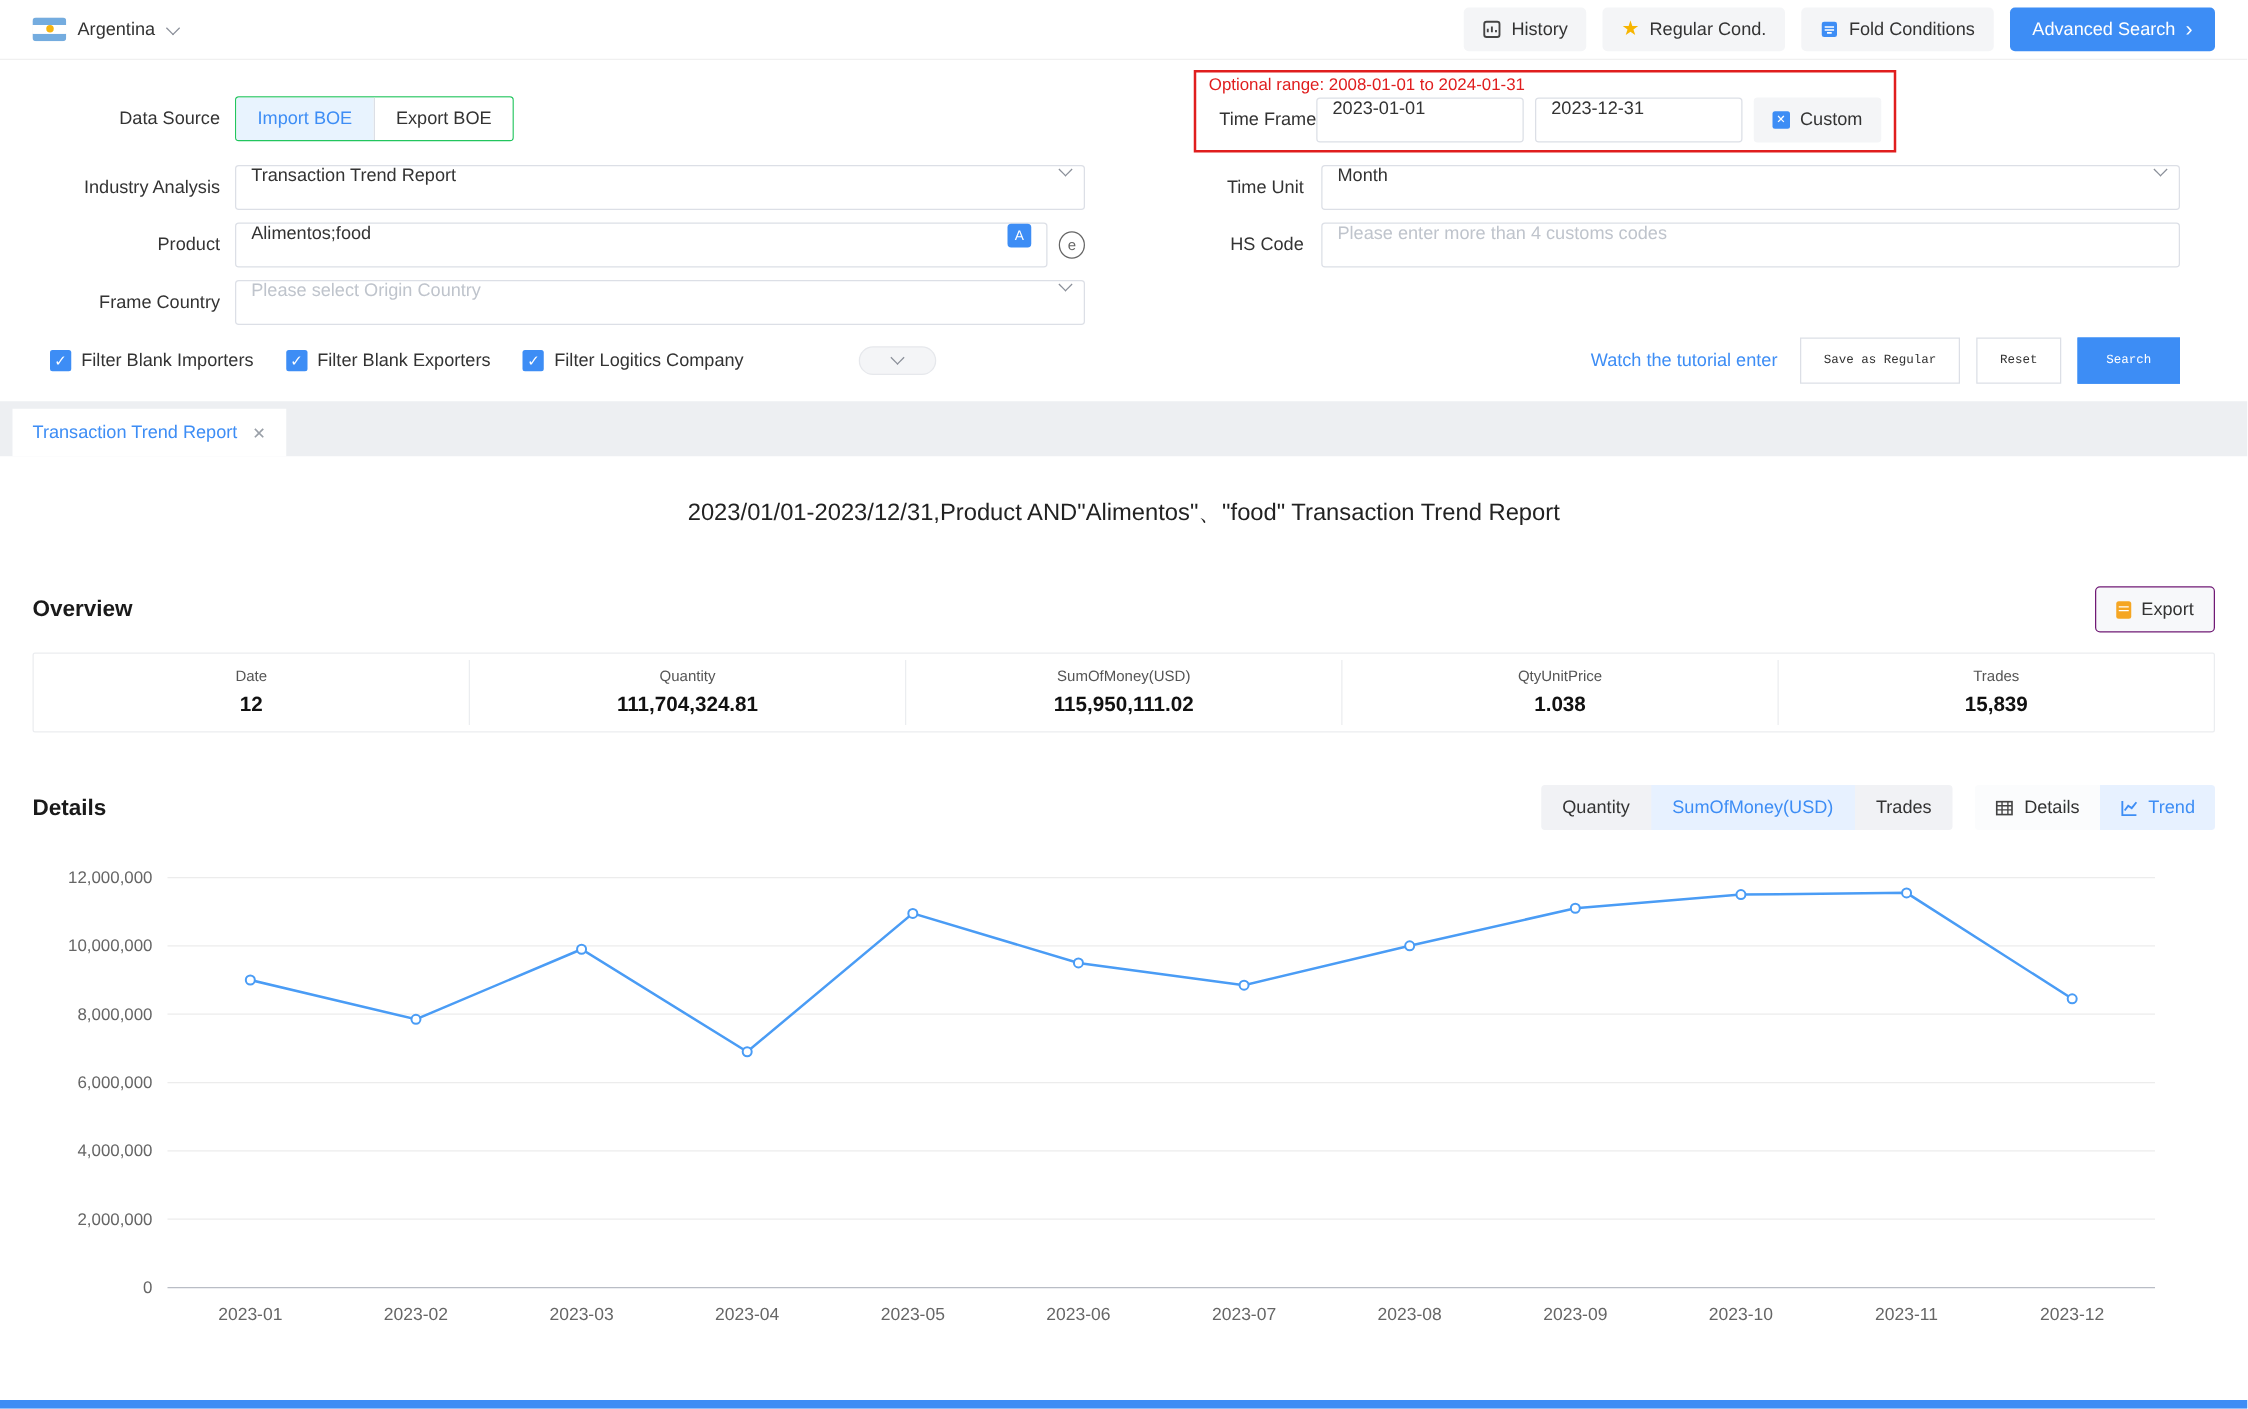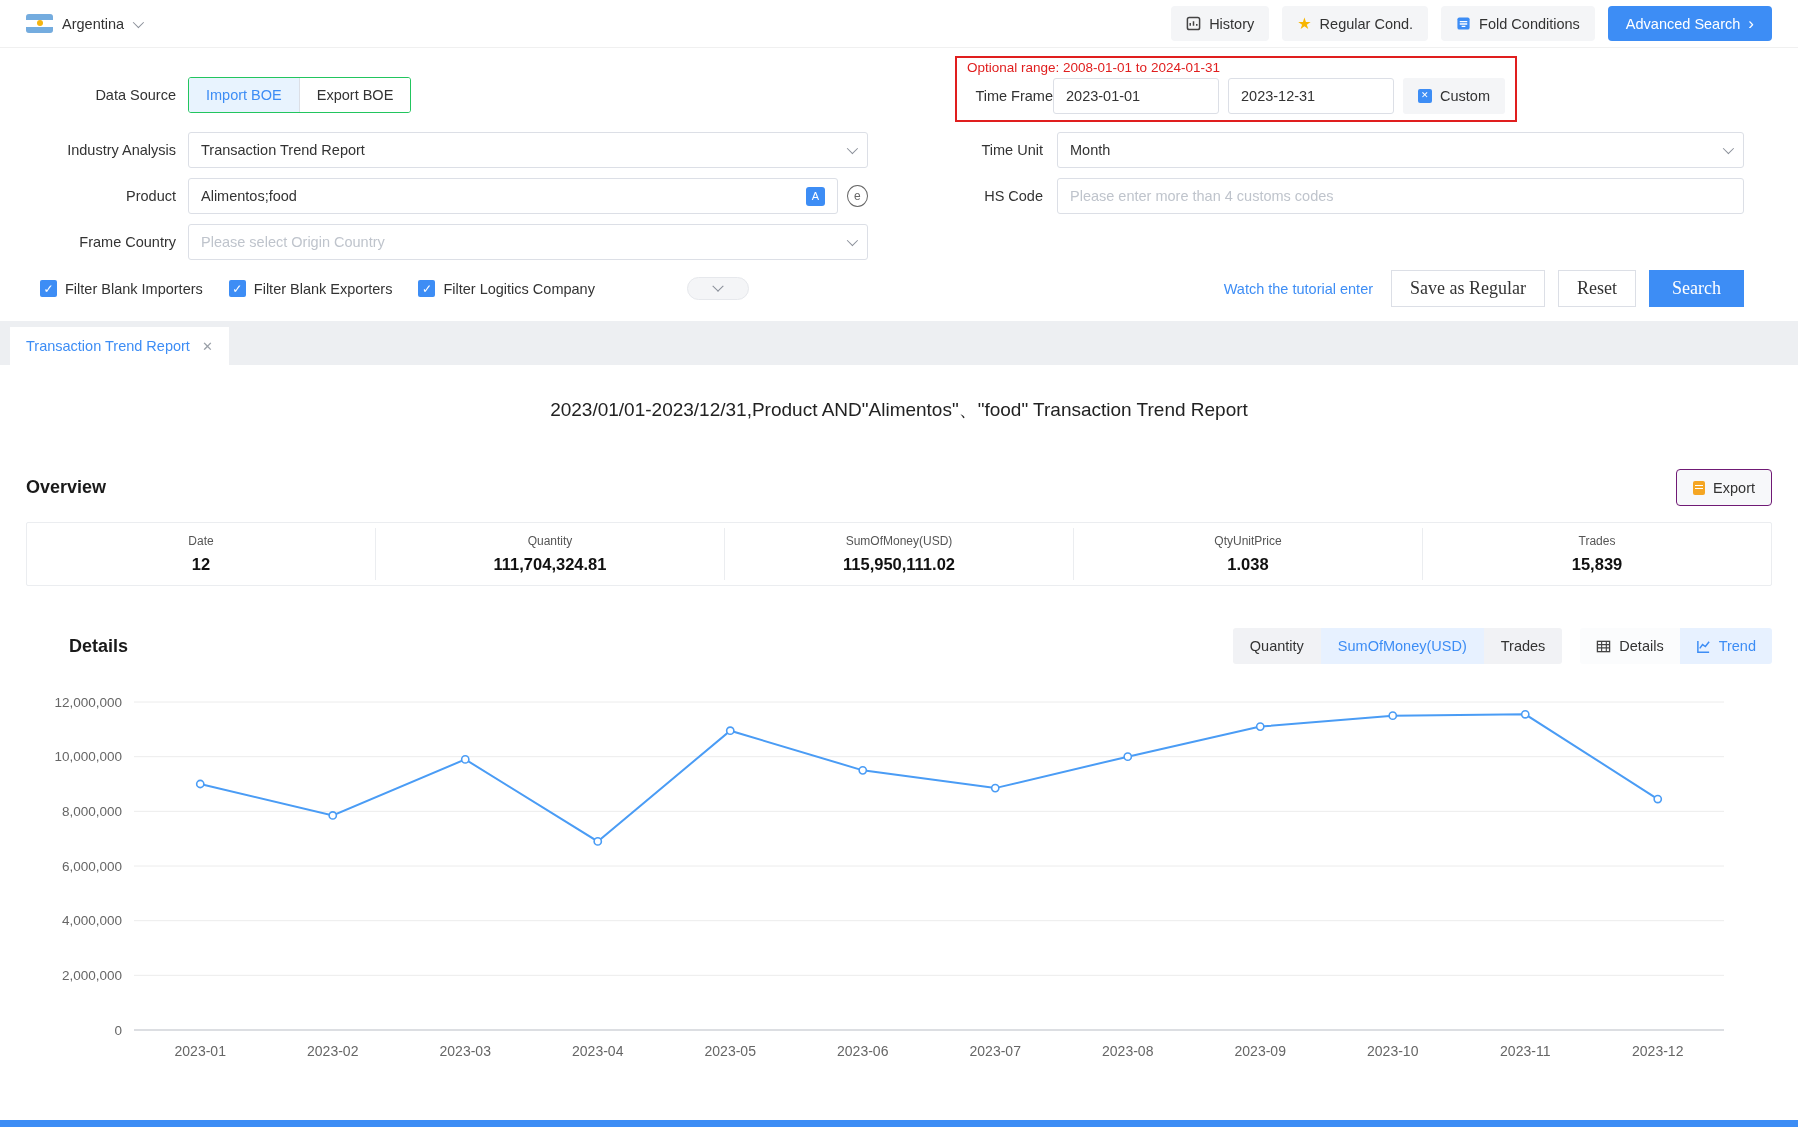--- a/index.html
+++ b/index.html
@@ -29,21 +29,21 @@
   .star { color:#f7b500; font-size:16px; line-height:1; }
   .micon { width:15px; height:15px; display:inline-block; }
   
   .filter-form { padding:8px 26px 12px; }
   .frow { display:flex; align-items:center; margin-bottom:10px; }
   .fleft { display:flex; align-items:center; width:842px; flex-shrink:0; }
   .fright { display:flex; align-items:center; flex:1; padding-right:28px; }
   .flabel { width:150px; text-align:right; margin-right:12px; color:#333; flex-shrink:0; }
   .flabel-r { width:175px; text-align:right; margin-right:14px; color:#333; flex-shrink:0; }
   .field { height:36px; border:1px solid #dcdfe6; border-radius:3px; background:#fff;
-           display:flex; align-items:center; padding:0 12px; font-size:14.5px; }
+           display:flex; align-items:flex-start; padding:0 12px; font-size:14.5px; }
   .wide { width:680px; }
   .grow { flex:1; }
   .selectlike { justify-content:space-between; cursor:pointer; }
   .placeholder { color:#bfc4cc; }
   input.txt { border:none; outline:none; flex:1; font-size:14.5px; font-family:inherit; color:#333; background:transparent; }
   input.txt::placeholder { color:#bfc4cc; }
   
   .toggle { display:flex; border:1px solid #22c55e; border-radius:3px; overflow:hidden; }
   .toggle .opt { height:34px; display:flex; align-items:center; padding:0 17px; cursor:pointer; background:#fff; }
   .toggle .opt.active { background:#e8f3fe; color:#3d8df5; }
@@ -71,21 +71,21 @@
   .checks { display:flex; align-items:center; gap:26px; margin-left:14px; }
   .check { display:flex; align-items:center; gap:8px; cursor:pointer; }
   .cbox { width:17px; height:17px; background:#3d8df5; border-radius:2px; color:#fff; font-size:12px;
           display:flex; align-items:center; justify-content:center; }
   .expand-pill { width:62px; height:23px; background:#f4f5f7; border:1px solid #e6e8ec; border-radius:12px;
                  display:flex; align-items:center; justify-content:center; margin-left:92px; cursor:pointer; }
   .expand-pill .chev { transform:rotate(45deg) translate(-2px,-2px); }
   .actions { margin-left:auto; display:flex; align-items:center; gap:13px; padding-right:28px; }
   .link { color:#3d8df5; cursor:pointer; margin-right:5px; }
   .btn { height:37px; border:1px solid #dcdfe6; background:#fff; border-radius:0; padding:0 18px;
-         font-size:18px; color:#333; cursor:pointer; font-family:Liberation Serif, serif; }
+         font-size:10px; color:#333; cursor:pointer; font-family:Liberation Mono, monospace; }
   .btn.blue { background:#3d8df5; border-color:#3d8df5; color:#fff; padding:0 22px; }
   
   .tabstrip { background:#edeff2; height:44px; display:flex; align-items:flex-end; padding-left:10px; }
   .tab { background:#fff; color:#3d8df5; height:38px; display:flex; align-items:center; gap:12px;
          padding:0 16px; font-size:14.5px; cursor:pointer; }
   .tab .x { color:#9aa0a8; font-size:13px; cursor:pointer; }
   
   .report-title { text-align:center; font-size:19px; font-weight:500; color:#222; margin-top:32px; }
   .section-row { display:flex; align-items:center; padding:0 26px; }
   .overview-row { margin-top:46px; }
@@ -94,21 +94,21 @@
                 background:#f7f8fa; border:1px solid #701a75; border-radius:4px; padding:0 16px;
                 font-size:14.5px; color:#333; cursor:pointer; font-family:inherit; }
   .doc-icon { width:12px; height:14px; background:#f5a623; border-radius:2px; position:relative; }
   .doc-icon::after { content:""; position:absolute; left:2px; top:4px; width:8px; height:1.5px;
                      background:#fff; box-shadow:0 3px 0 #fff; }
   .stats { margin:16px 26px 0; border:1px solid #ebedf0; border-radius:2px; display:flex; align-items:center; height:64px; }
   .stat { flex:1; text-align:center; padding:6px 0; }
   .stat + .stat { border-left:1px solid #ebedf0; }
   .stat-label { font-size:12px; color:#555; }
   .stat-value { font-size:16.5px; font-weight:bold; color:#111; margin-top:7px; }
-  .details-row { margin-top:42px;margin-left:43px; }
+  .details-row { margin-top:42px; }
   .right-controls { margin-left:auto; display:flex; align-items:center; gap:18px; }
   .metric-group { display:flex; background:#f1f2f5; border-radius:3px; overflow:hidden; }
   .metric { padding:10px 17px; color:#333; cursor:pointer; }
   .metric.active { background:#e7f1ff; color:#3d8df5; }
   .view-group { display:flex; border-radius:3px; overflow:hidden; }
   .view { display:flex; align-items:center; gap:8px; padding:10px 16px; background:#fbfcfd; color:#333; cursor:pointer; }
   .view.active { background:#e7f1ff; color:#3d8df5; }
   
   .chart-wrap { padding:10px 22px 0; }
   .tick-label { font-size:13.5px; fill:#666; font-family:"Liberation Sans", sans-serif; }

